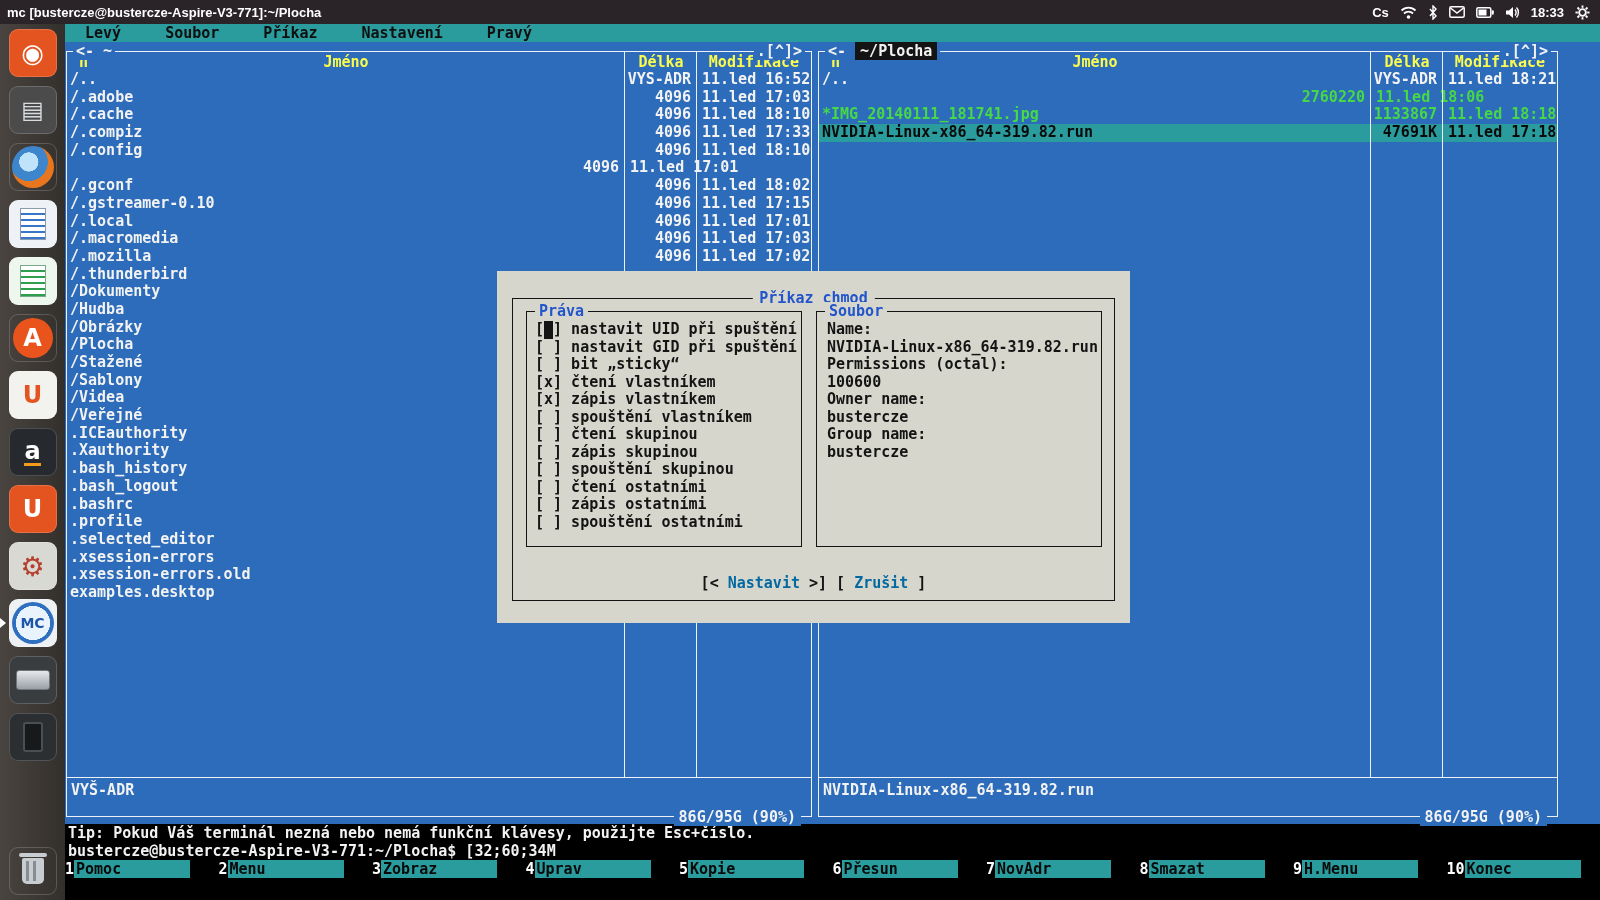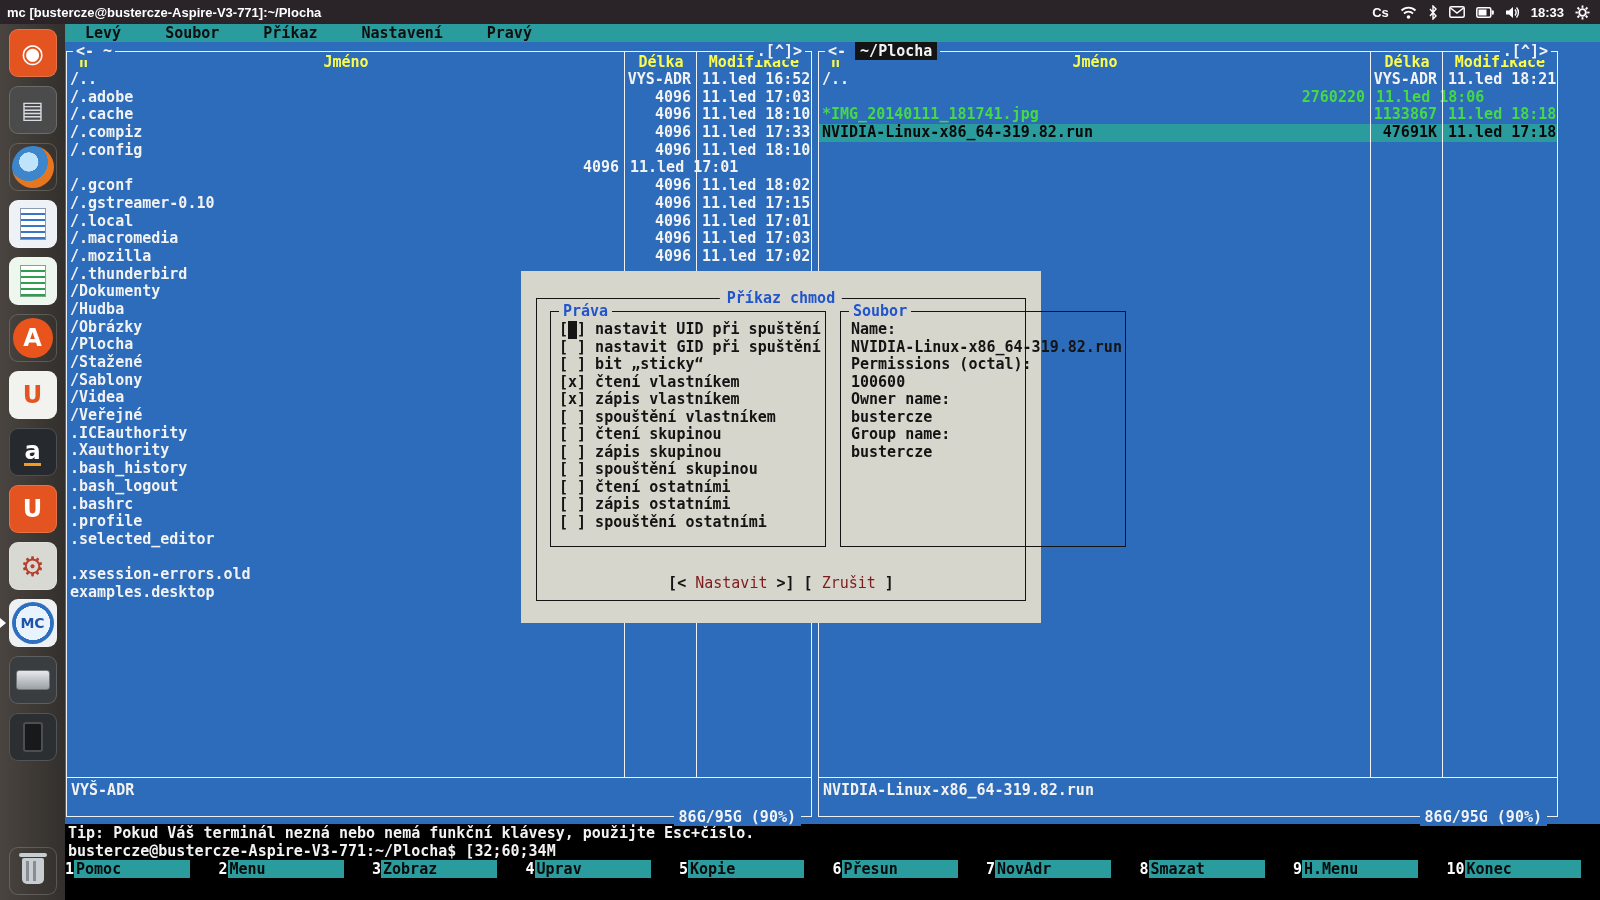--- a/index.html
+++ b/index.html
@@ -62,36 +62,36 @@
   .frow .d{padding-left:5px;}
   .frow.exec{color:#46d846;}
   .frow.sel{background:#2a9c9e;color:#0a0a0a;}
   .vline{position:absolute;top:0;bottom:38px;width:1px;background:#eef2f6;}
   .vline.v1{right:186px;}
   .vline.v2{right:114px;}
   .psep{position:absolute;left:0;right:0;bottom:38px;border-top:1px solid #eef2f6;}
   .pmini{position:absolute;left:4px;bottom:17px;height:18px;line-height:18px;white-space:pre;}
 
   
-  .dialog{position:absolute;left:432px;top:229px;width:520px;height:352px;background:#d6d6cc;color:#141414;z-index:5;margin-left:24px;}
+  .dialog{position:absolute;left:432px;top:229px;width:633px;height:352px;background:#d6d6cc;color:#141414;z-index:5;}
   .dframe{position:absolute;left:15px;right:15px;top:27px;bottom:22px;border:1px solid #141414;}
   .dtitle{position:absolute;top:-10px;left:50%;transform:translateX(-50%);background:#d6d6cc;
     padding:0 7px;color:#2255cc;white-space:pre;}
   .gbox{position:absolute;border:1px solid #141414;}
   .gbox.perms{left:13px;top:12px;width:276px;height:236px;}
   .gbox.file{left:303px;top:12px;width:286px;height:236px;}
   .gtitle{position:absolute;top:-10px;left:8px;background:#d6d6cc;padding:0 4px;color:#2255cc;}
   .cb-list{padding-top:9px;}
   .cbrow{height:17.5px;line-height:17.5px;white-space:pre;padding-left:8px;}
   .cur{display:inline-block;width:9px;background:#141414;}
   .flines{padding:9px 0 0 10px;}
   .fline{height:17.5px;line-height:17.5px;white-space:pre;}
   .dbuttons{position:absolute;left:0;right:0;bottom:8px;height:18px;line-height:18px;text-align:center;white-space:pre;}
   .dbtn{color:#141414;}
-  .dbtn b{color:#7f1d1d;font-weight:normal;}
+  .dbtn b{color:#0369a1;font-weight:bold;}
 
   
   .hintline,.cmdline{height:18px;line-height:18px;background:#000;color:#f2f2f2;padding-left:3px;white-space:pre;}
   .keybar{height:18px;background:#000;display:flex;}
   .kseg{flex:1;display:flex;}
   .knum{color:#fff;min-width:9px;text-align:right;line-height:18px;}
   .klabel{background:#2a9c9e;color:#0a0a0a;width:116px;padding-left:2px;line-height:18px;overflow:hidden;}
   .bfill{height:22px;background:#000;}
 </style>
 </head>
@@ -238,21 +238,21 @@
           <div class="frow"><span class="n">/Šablony</span><span class="s"></span><span class="d"></span></div>
           <div class="frow"><span class="n">/Videa</span><span class="s"></span><span class="d"></span></div>
           <div class="frow"><span class="n">/Veřejné</span><span class="s"></span><span class="d"></span></div>
           <div class="frow"><span class="n">.ICEauthority</span><span class="s"></span><span class="d"></span></div>
           <div class="frow"><span class="n">.Xauthority</span><span class="s"></span><span class="d"></span></div>
           <div class="frow"><span class="n">.bash_history</span><span class="s"></span><span class="d"></span></div>
           <div class="frow"><span class="n">.bash_logout</span><span class="s"></span><span class="d"></span></div>
           <div class="frow"><span class="n">.bashrc</span><span class="s"></span><span class="d"></span></div>
           <div class="frow"><span class="n">.profile</span><span class="s"></span><span class="d"></span></div>
           <div class="frow"><span class="n">.selected_editor</span><span class="s"></span><span class="d"></span></div>
-          <div class="frow"><span class="s"></span><span class="d"></span></div>
+          <div class="frow"><span class="n">.xsession-errors</span><span class="s"></span><span class="d"></span></div>
           <div class="frow"><span class="n">.xsession-errors.old</span><span class="s"></span><span class="d"></span></div>
           <div class="frow"><span class="n">examples.desktop</span><span class="s"></span><span class="d"></span></div>
         </div>
       <div class="vline v1"></div>
       <div class="vline v2"></div>
       <div class="psep"></div>
       <div class="pmini">VYŠ-ADR</div>
       <span class="pfree">86G/95G (90%)</span>
     </div>
 

